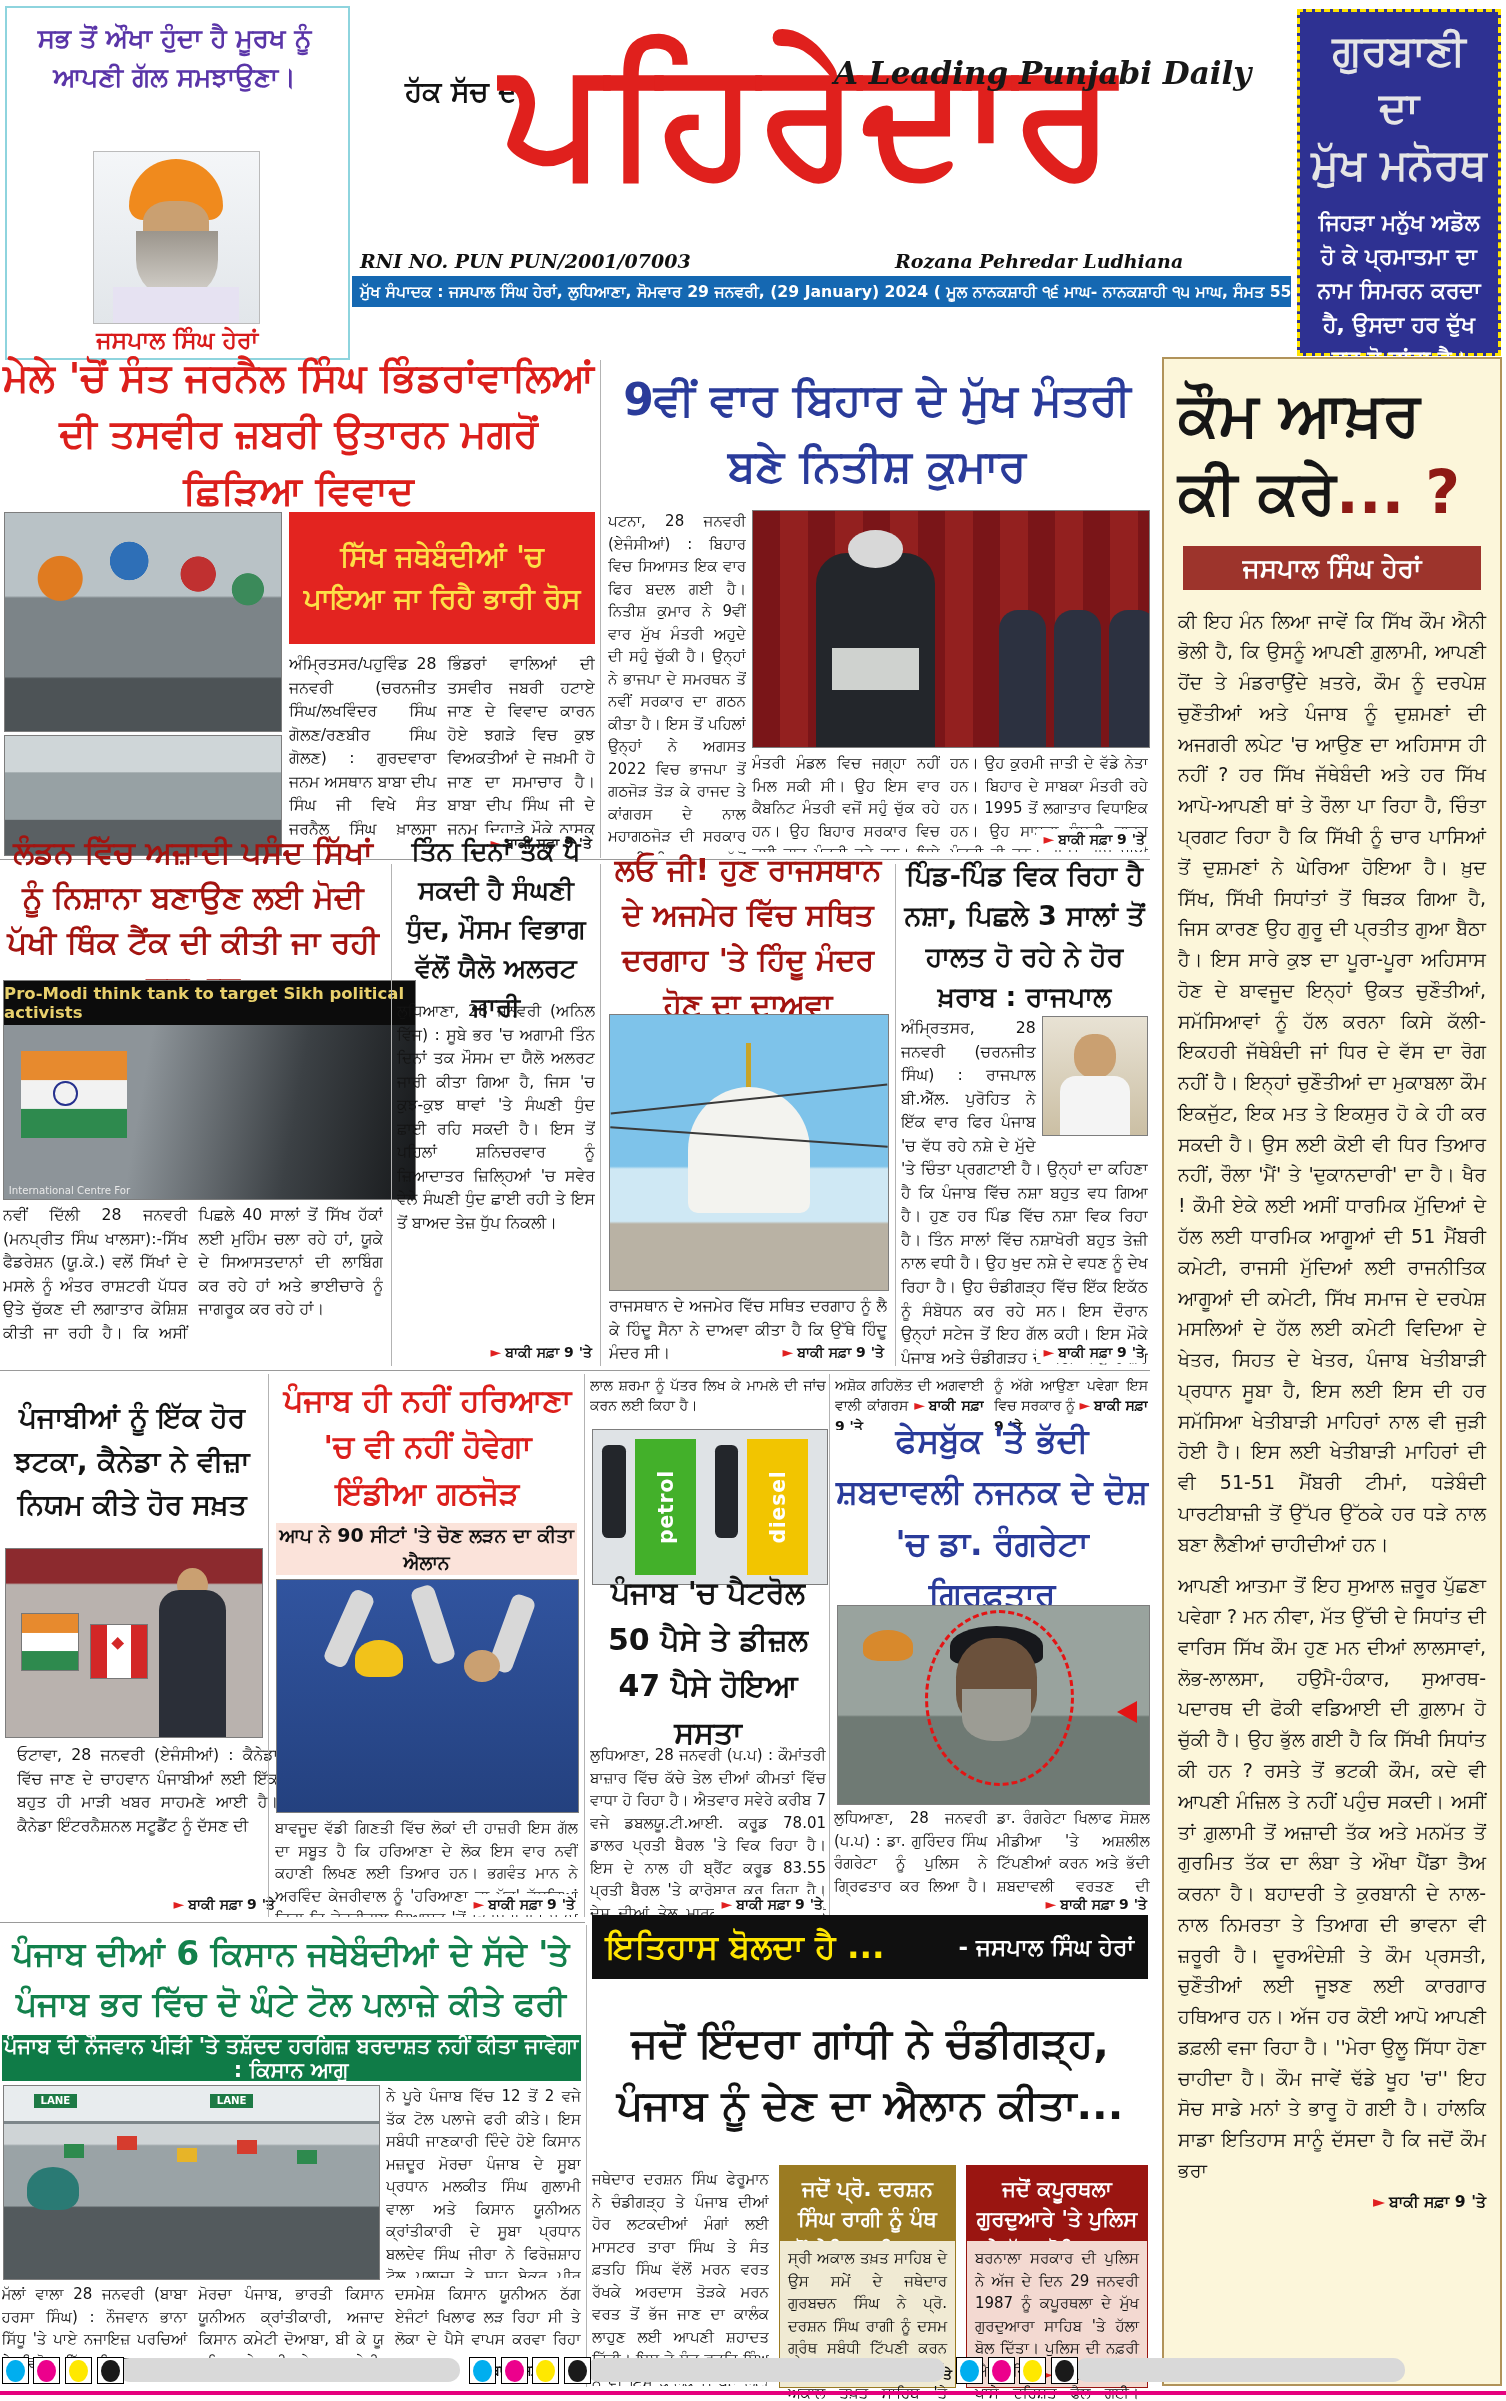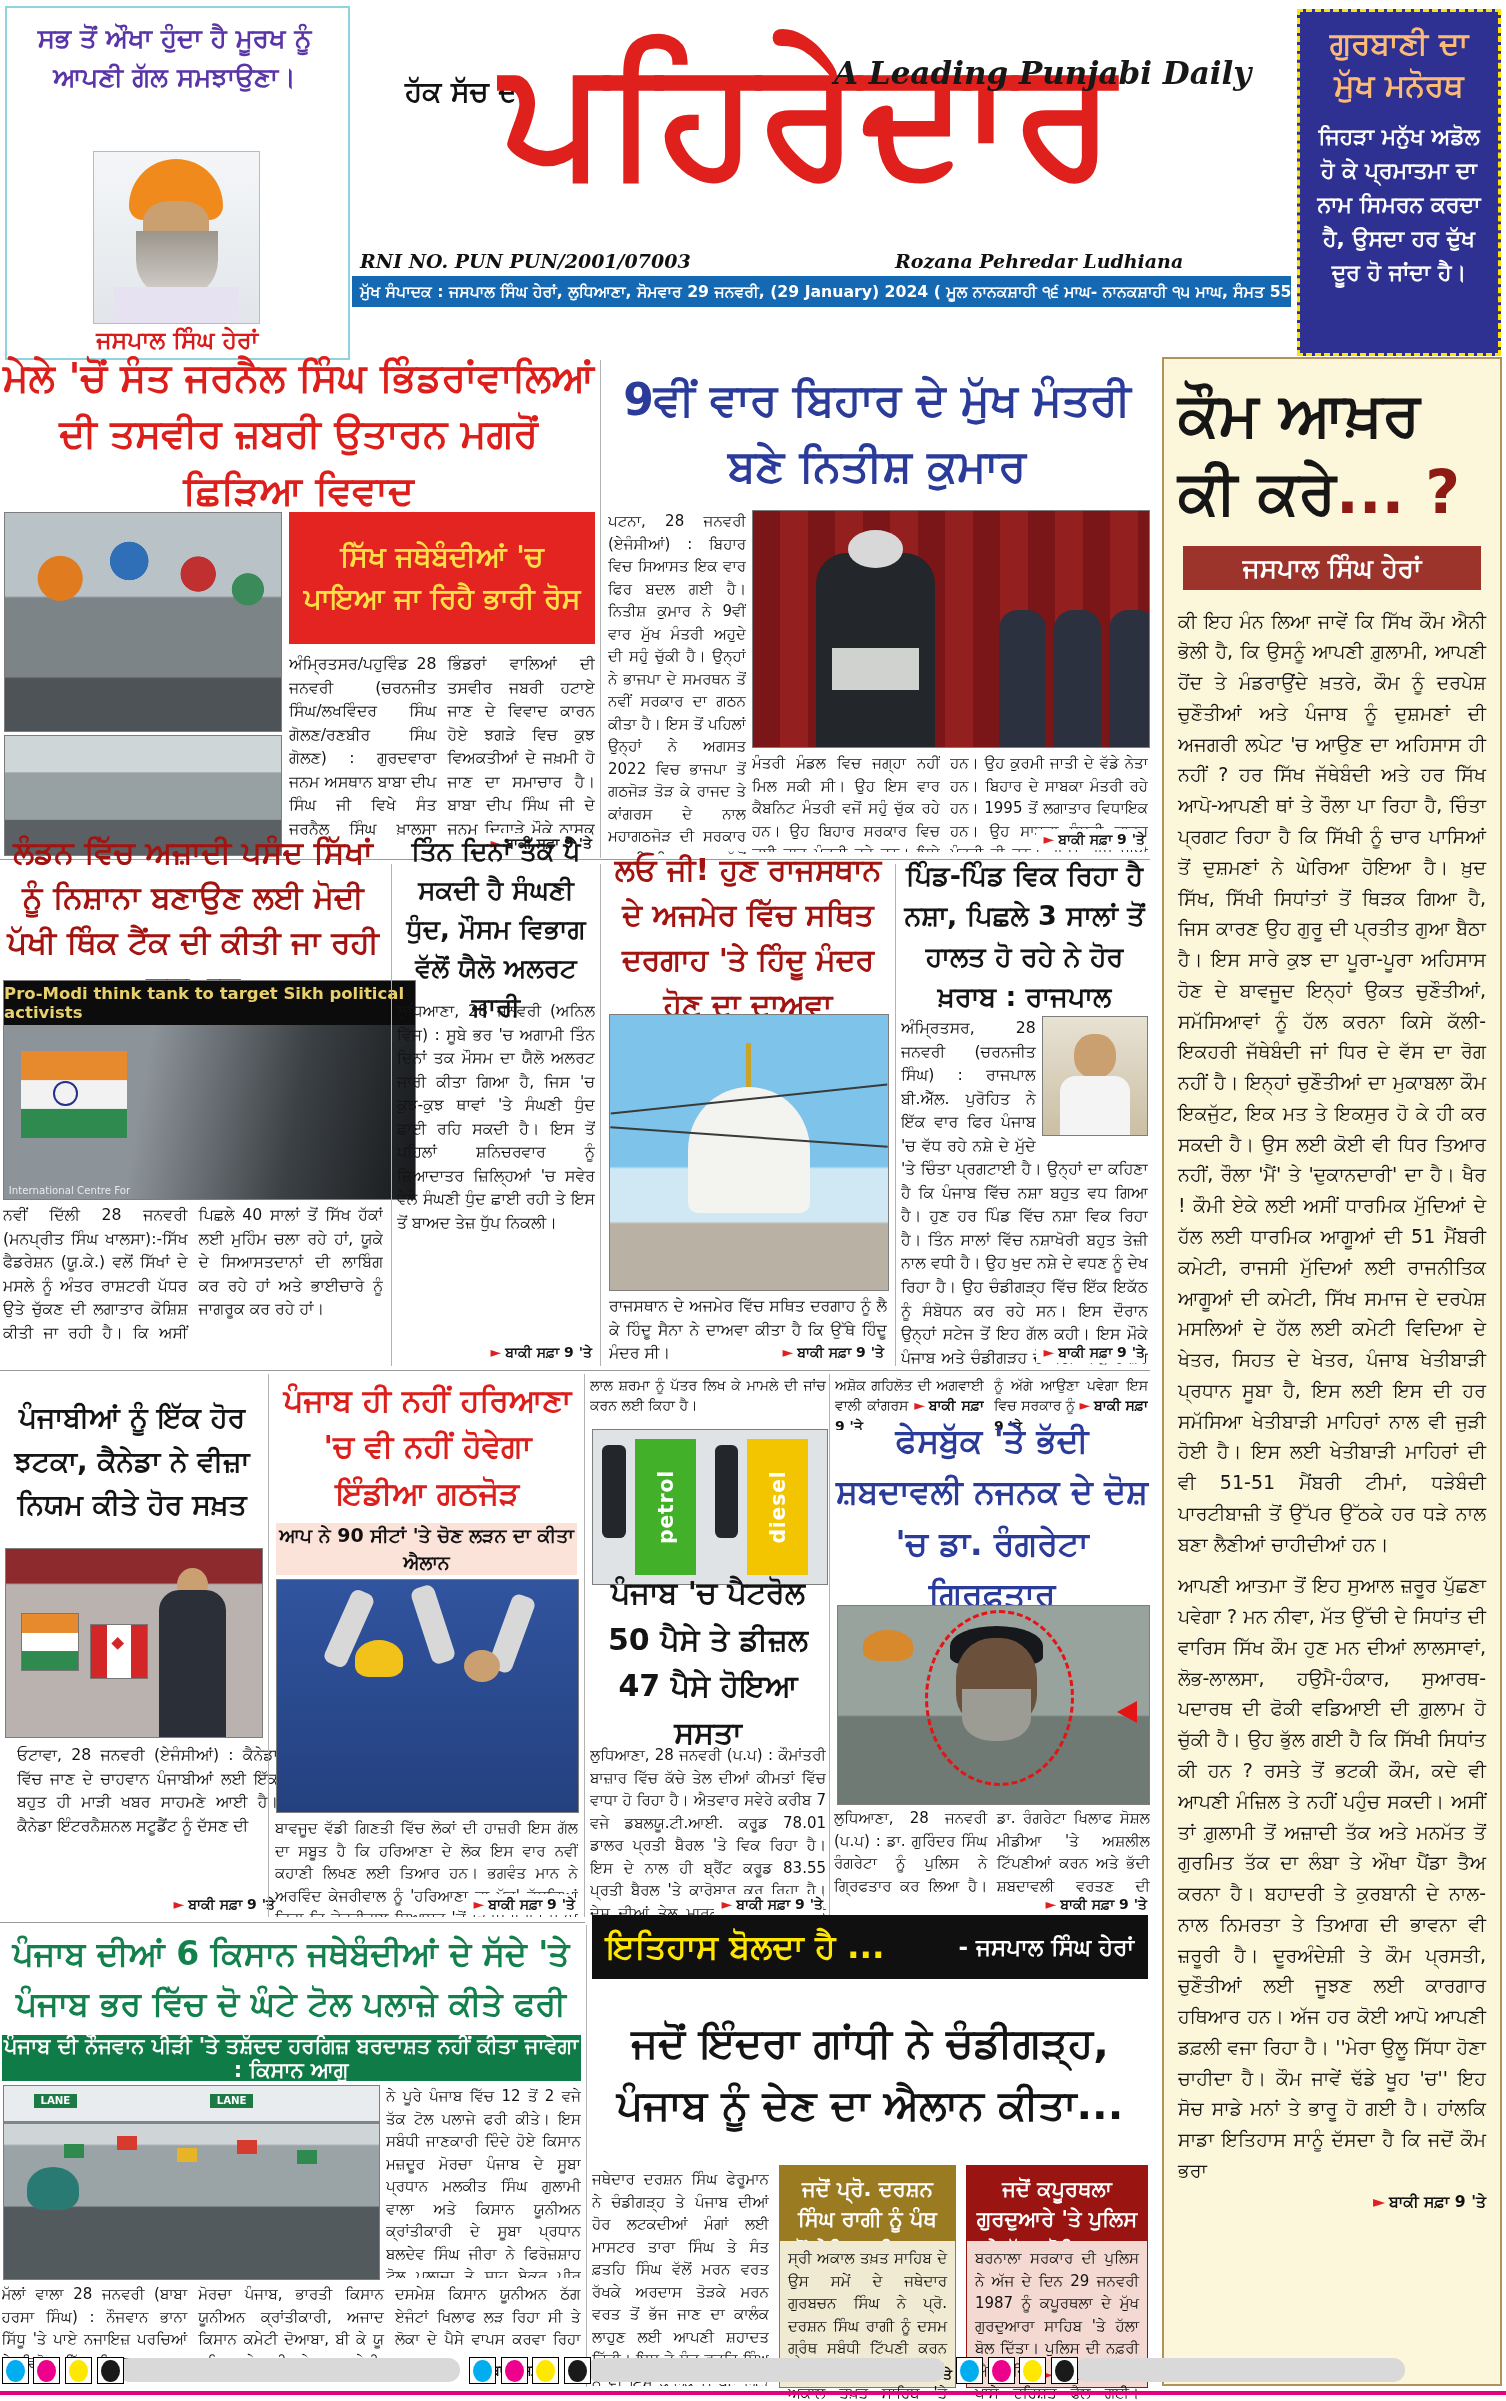--- a/index.html
+++ b/index.html
@@ -31,21 +31,21 @@
   #info-bar{left:352px;top:276px;width:939px;height:31px;background:#1568b2;color:#fff;font-size:15.7px;font-weight:700;line-height:31px;padding:0 7.9px;white-space:nowrap;overflow:hidden;box-sizing:border-box;}
   #contact-bar{left:352px;top:311px;width:939px;height:46px;background:#faefd4;display:flex;align-items:center;gap:11px;padding:0 11px;box-sizing:border-box;}
   #contact-bar .sal{font-size:19.6px;font-weight:700;}
   .wa-icon{width:31px;height:31px;border-radius:50%;background:#25d366;color:#fff;font-size:19px;display:flex;align-items:center;justify-content:center;}
   .wa-wrap{display:flex;flex-direction:column;align-items:center;font-size:8.6px;font-weight:700;}
   .phone{font-size:28px;font-weight:700;letter-spacing:3.1px;color:#111;}
   .gmail-icon{width:31px;height:23.6px;background:#fff;border:0.8px solid #bbb;color:#d93025;font-weight:800;font-size:19px;display:flex;align-items:center;justify-content:center;}
   .globe-icon{width:28px;height:28px;border-radius:50%;border:2.4px solid #1b4e9b;color:#1b4e9b;font-size:17.3px;display:flex;align-items:center;justify-content:center;font-weight:700;}
   .contact-txt{font-size:18px;font-weight:600;color:#222;}
   #gurbani-box{left:1297px;top:9.4px;width:204px;height:347px;background:#2e3192;border:3.1px dashed #ffe400;box-sizing:border-box;padding:11px 7.9px;text-align:center;}
-  .gurbani-h{color:#fdba74;font-size:31px;font-weight:800;line-height:1.35;}
+  .gurbani-h{color:#e5e5e5;font-size:42px;font-weight:800;line-height:1.35;}
   .gurbani-b{color:#ffffff;font-size:22px;font-weight:700;line-height:1.55;margin-top:12.6px;}
   
   .hl-redA{color:#dc1f1b;font-weight:800;}
   .hl-blue{color:#2a3b9a;font-weight:800;}
   .hl-maroon{color:#a31410;font-weight:800;}
   .hl-black{color:#141414;font-weight:800;}
   .hl-green{color:#13814c;font-weight:800;}
   .subhead-redbox{background:#e32420;color:#fde047;font-weight:800;}
   
   .ph-protest1{background:radial-gradient(circle at 20% 30%,#e07b20 0 22px,transparent 23px),radial-gradient(circle at 45% 22%,#2e6fb7 0 19px,transparent 19.6px),radial-gradient(circle at 70% 28%,#c03030 0 17.3px,transparent 18px),radial-gradient(circle at 88% 35%,#3b8a5a 0 15.7px,transparent 16.5px),linear-gradient(#b9c2c6 0 38%,#7c8488 39% 75%,#4d5356 76% 100%);}

